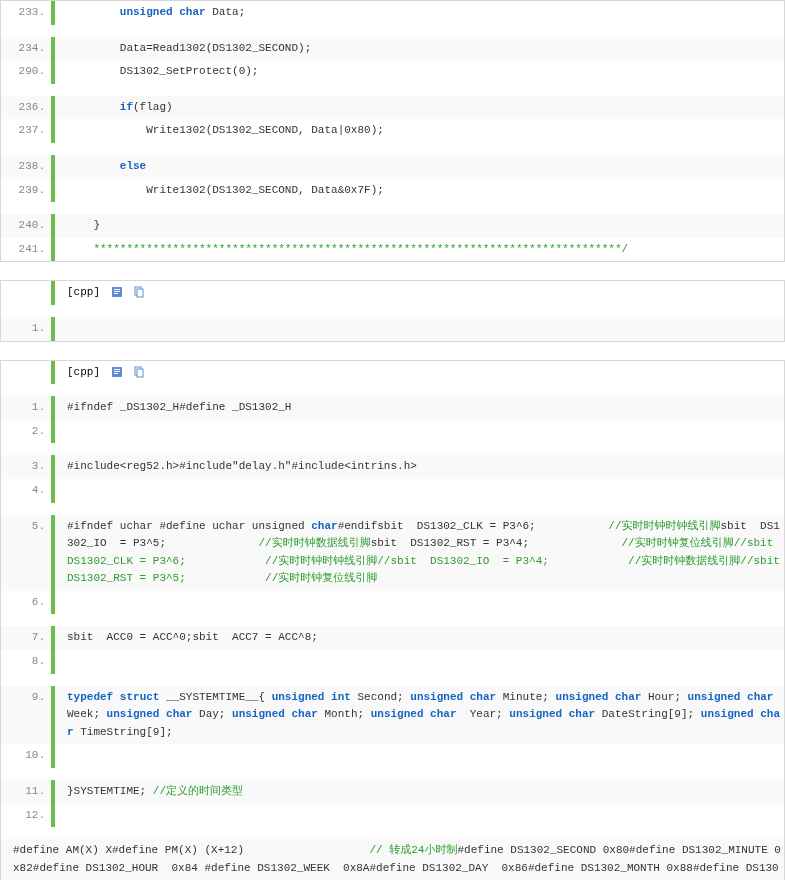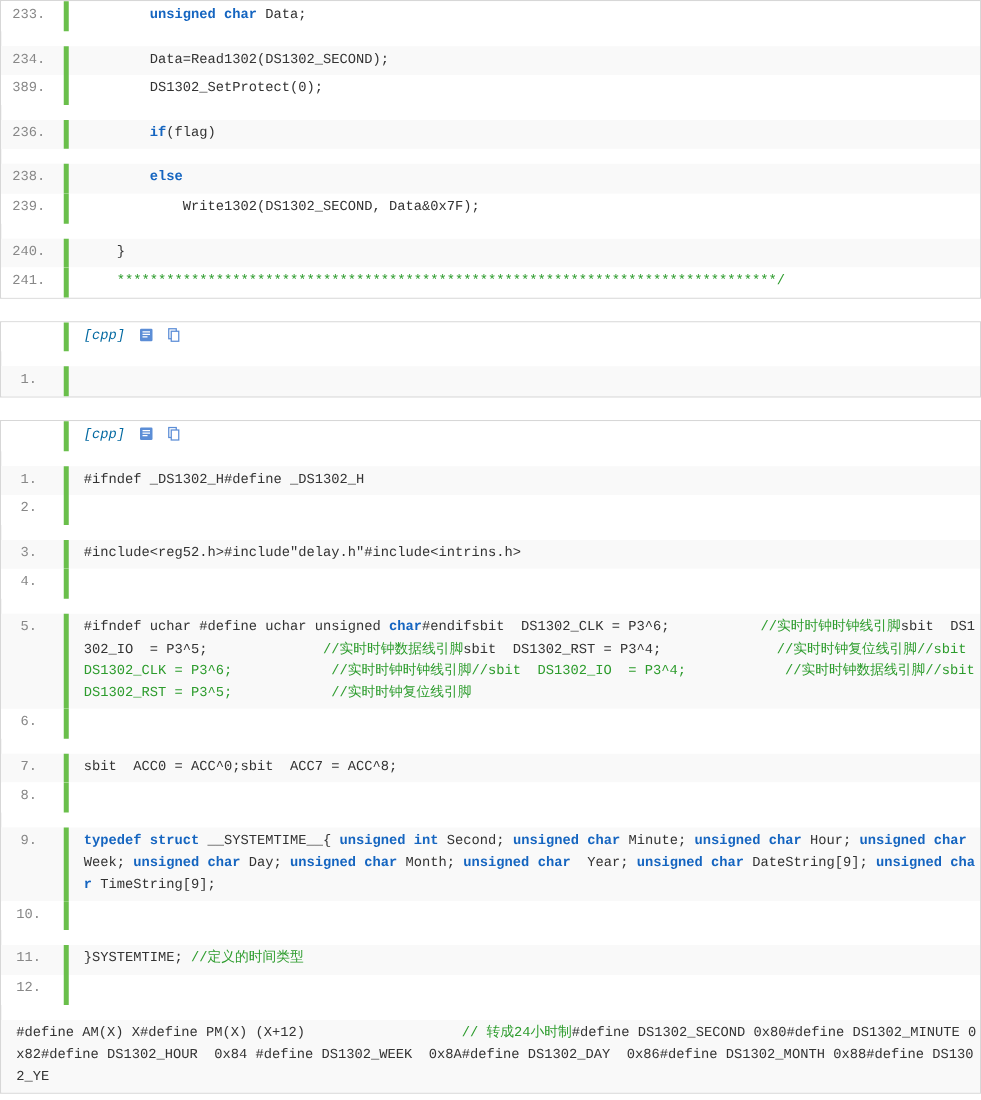--- a/index.html
+++ b/index.html
@@ -18,35 +18,35 @@
   .row {
     display: flex;
     align-items: stretch;
     min-height: 22px;
   }
   .row.even { background: #f9f9f9; margin-top: 12px; }
   .row.odd  { background: #ffffff; }
   .gutter {
     width: 44px;
     flex: 0 0 44px;
-    text-align: center;
+    text-align: right;
     color: #888;
     padding: 3px 6px 3px 0;
     border-right: 4px solid #6ABF4B;
     background: inherit;
     font-size: 11px;
   }
   .code {
     flex: 1;
     padding: 3px 0 3px 12px;
     white-space: pre-wrap;
     word-break: break-all;
     font-size: 11px;
   }
-  .hdr { color: #0369a1; font-style: italic; }
+  .hdr { color: #000000; }
   .cm  { color: #2D9C2D; }
   .kw  { color: #1565c0; font-weight: bold; }
   .id  { color: #333; }
   .st  { color: #333; }
   .icon {
     display: inline-block;
     width: 12px;
     height: 12px;
     vertical-align: middle;
     margin-left: 4px;
@@ -60,26 +60,30 @@
     <div class="code-block">
       <div class="row odd">
         <div class="gutter">233.</div>
         <div class="code"><span class="id">        </span><span class="kw">unsigned</span><span class="id"> </span><span class="kw">char</span><span class="id"> Data;  </span></div>
       </div>
       <div class="row even">
         <div class="gutter">234.</div>
         <div class="code"><span class="id">        Data=Read1302(DS1302_SECOND);  </span></div>
       </div>
       <div class="row odd">
-        <div class="gutter">389.</div>
+        <div class="gutter">290.</div>
         <div class="code"><span class="id">        DS1302_SetProtect(0);  </span></div>
       </div>
       <div class="row even">
         <div class="gutter">236.</div>
         <div class="code"><span class="id">        </span><span class="kw">if</span><span class="id">(flag)  </span></div>
+      </div>
+      <div class="row odd">
+        <div class="gutter">237.</div>
+        <div class="code"><span class="id">            Write1302(DS1302_SECOND, Data|0x80);  </span></div>
       </div>
       <div class="row even">
         <div class="gutter">238.</div>
         <div class="code"><span class="id">        </span><span class="kw">else</span><span class="id">  </span></div>
       </div>
       <div class="row odd">
         <div class="gutter">239.</div>
         <div class="code"><span class="id">            Write1302(DS1302_SECOND, Data&amp;0x7F);  </span></div>
       </div>
       <div class="row even">

